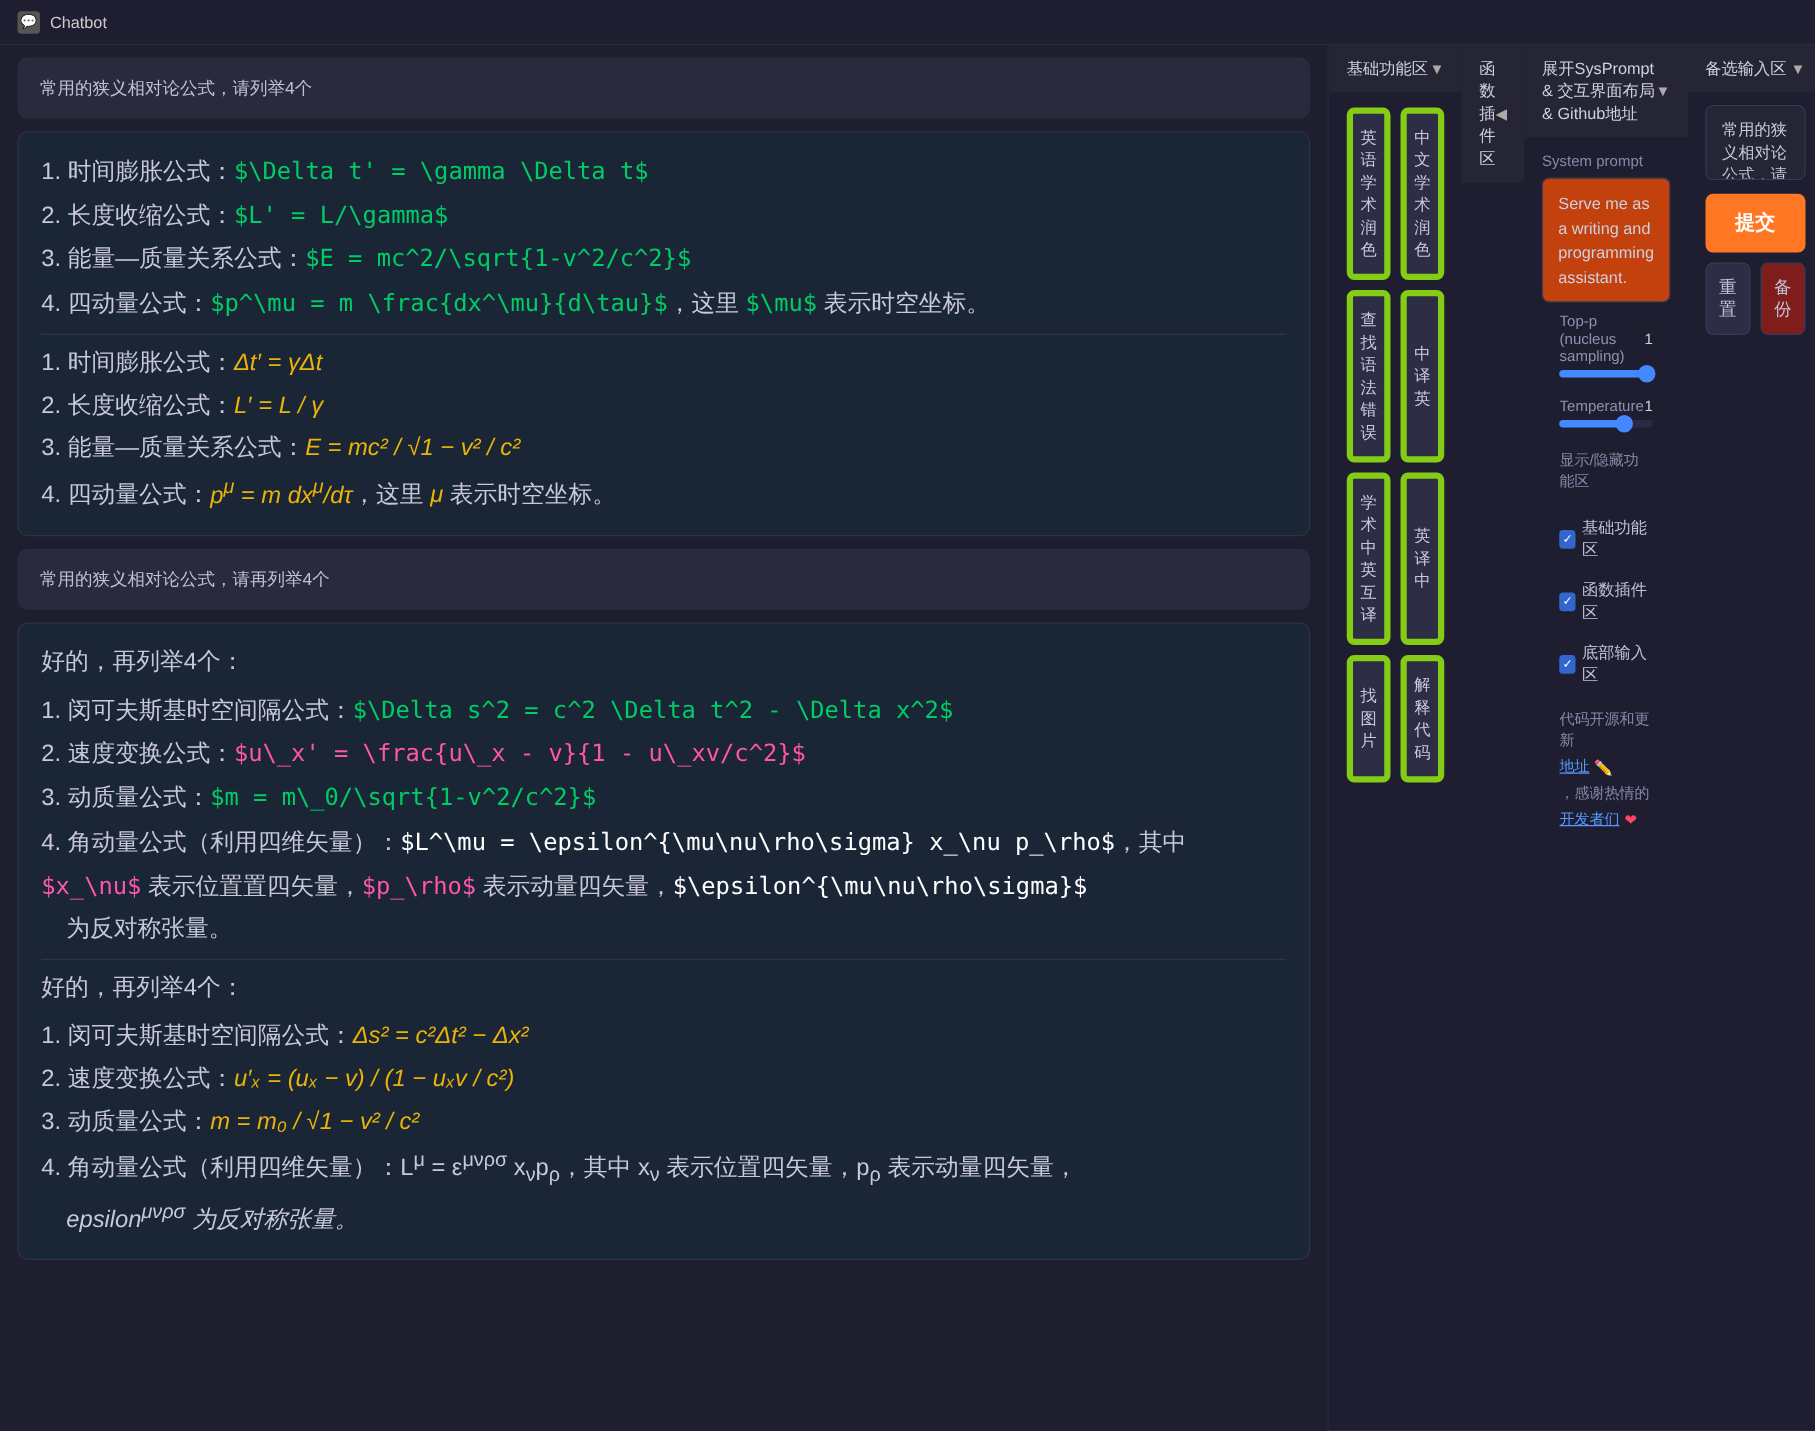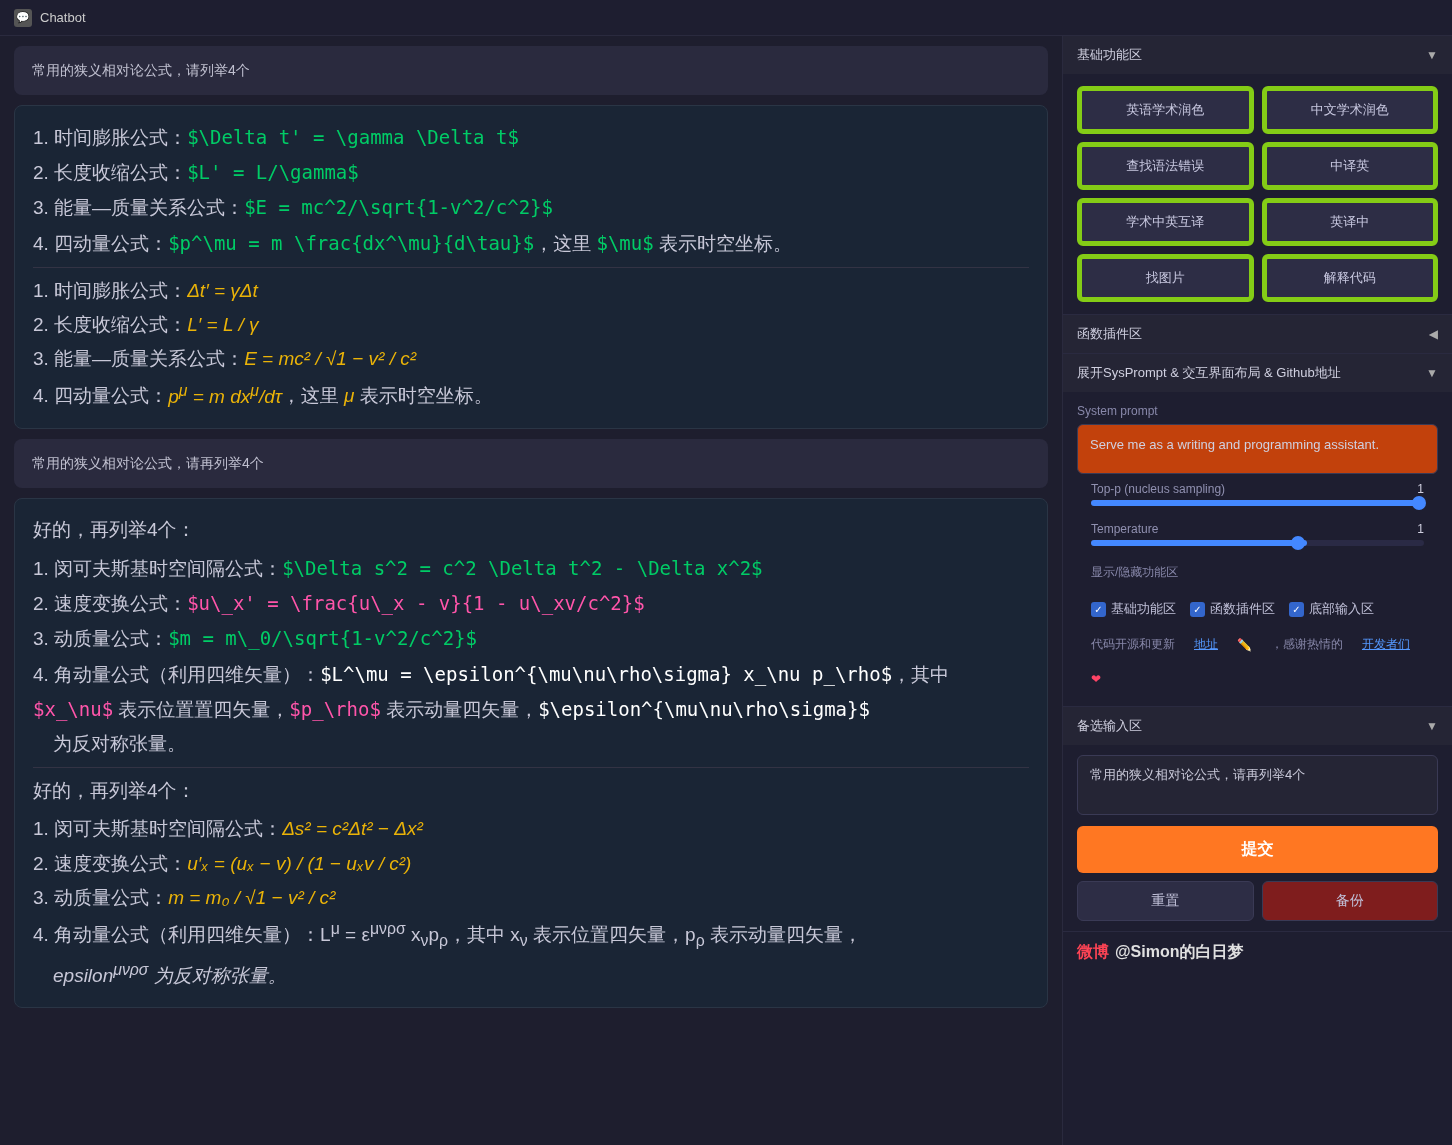--- a/index.html
+++ b/index.html
@@ -66,21 +66,21 @@
     .formula-green { color: #00cc66; font-family: monospace; }
     .formula-pink { color: #ff55aa; font-family: monospace; }
     .formula-orange { color: #ffffff; font-family: monospace; }
     .math-rendered { font-style: italic; color: #eab308; }
     .separator { border: none; border-top: 1px solid #334; margin: 6px 0; }
     
     .sidebar {
       width: 390px;
       background: #1e1e30;
       display: flex;
-      flex-direction: column;
+      flex-direction: row;
       border-left: 1px solid #2a2a3e;
       overflow-y: auto;
     }
     .sidebar-section {
       border-bottom: 1px solid #2a2a40;
     }
     .sidebar-section-header {
       display: flex;
       justify-content: space-between;
       align-items: center;
@@ -122,21 +122,20 @@
     .slider-row {
       padding: 8px 14px;
     }
     .slider-label {
       display: flex;
       justify-content: space-between;
       align-items: center;
       margin-bottom: 4px;
       font-size: 12px;
       color: #9090b0;
-      text-align: right;
     }
     .slider-val { color: #d0d0e0; font-size: 12px; }
     .slider-track {
       width: 100%;
       height: 6px;
       background: #2a2a45;
       border-radius: 3px;
       position: relative;
     }
     .slider-fill-full {
@@ -168,21 +167,21 @@
       border-radius: 3px;
       display: flex; align-items: center; justify-content: center;
       color: white; font-size: 10px;
     }
     .credits-row {
       padding: 8px 14px;
       font-size: 12px;
       color: #8888aa;
       display: flex;
       align-items: center;
-      gap: 19px;
+      gap: 4px;
       flex-wrap: wrap;
     }
     .credits-link { color: #5599ff; text-decoration: underline; cursor: pointer; }
     .credits-heart { color: #ff4466; }
     .backup-section { padding: 10px 14px; }
     .backup-textarea {
       width: 100%;
       background: #252535;
       border: 1px solid #3a3a55;
       border-radius: 6px;

